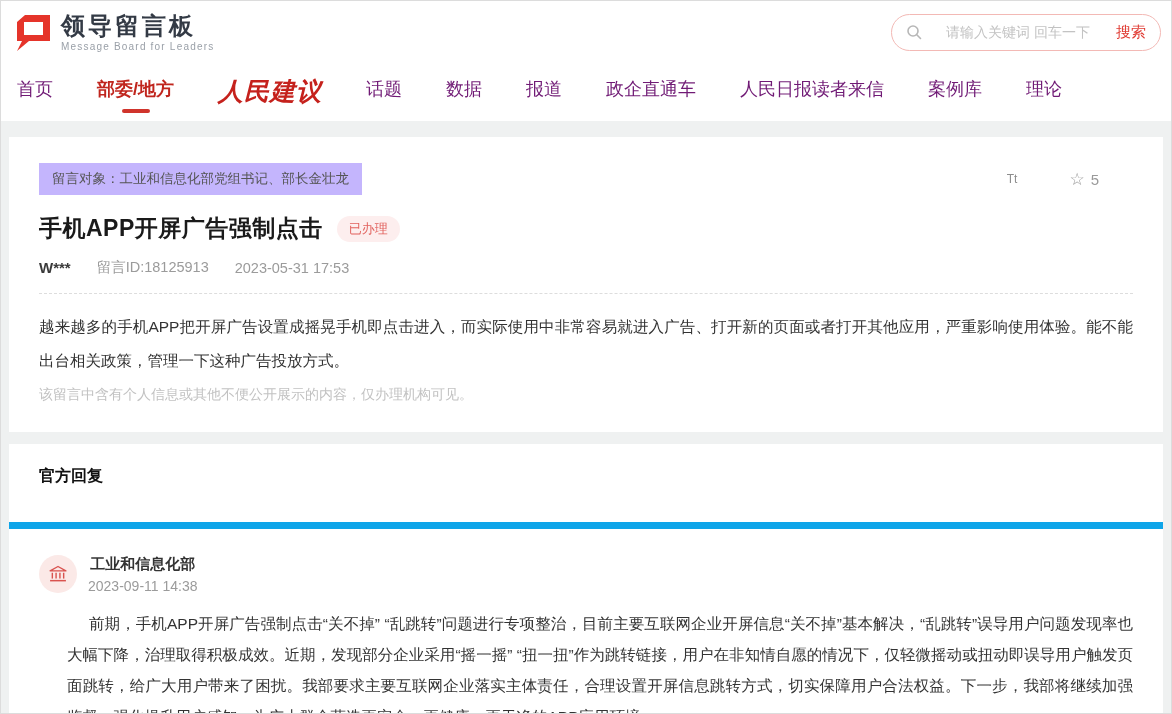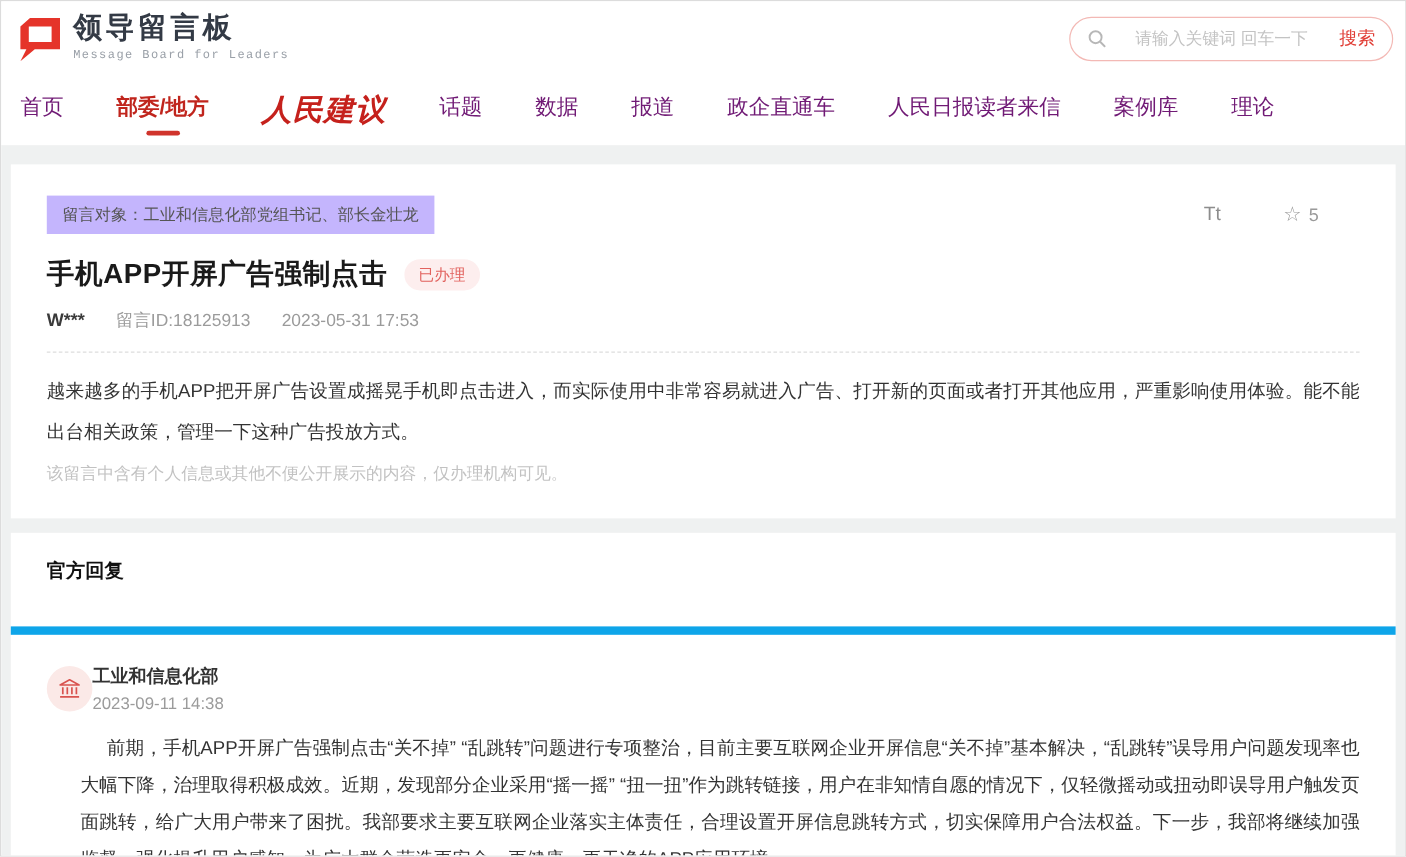--- a/index.html
+++ b/index.html
@@ -7,21 +7,21 @@
   body {
     font-family:"Liberation Sans","DejaVu Sans",sans-serif;
     background:#fff; color:#333;
   }
   .page { width:1172px; height:714px; border:1px solid #dcdcdc; overflow:hidden;
           display:flex; flex-direction:column; background:#fff; }
 
   
   .topbar { height:62px; display:flex; align-items:center; justify-content:space-between;
             padding:0 10px 0 12px; background:#fff; flex:0 0 auto; }
-  .logo { display:flex; align-items:flex-end; gap:8px;font-family:Liberation Mono, monospace; }
+  .logo { display:flex; align-items:flex-end; gap:8px; }
   .logo-mark { width:40px; height:40px; }
   .logo-text .cn { font-size:24px; font-weight:bold; color:#333a45; letter-spacing:3px; line-height:26px; }
   .logo-text .en { font-size:10px; color:#9aa0a8; letter-spacing:1.2px; margin-top:2px; }
 
   .searchbox { width:270px; height:37px; border:1px solid #f3b9b5; border-radius:19px;
                display:flex; align-items:center; padding:0 14px; background:#fff;gap:16px; }
   .searchbox svg { flex:0 0 auto; }
   .searchbox input { border:0; outline:none; flex:1 1 auto; margin-left:8px; font-size:14px;
                      color:#444; background:transparent; min-width:0; }
   .searchbox input::placeholder { color:#c3c3c3; }
@@ -43,21 +43,21 @@
   .main { flex:1 1 auto; background:#eff1f1; padding:16px 8px 0; display:flex;
           flex-direction:column; gap:12px; overflow:hidden; }
   .card { background:#fff; }
 
   
   .msg-card { padding:26px 30px 28px; }
   .msg-top { display:flex; align-items:center; justify-content:space-between; }
   .target-tag { display:inline-block; background:#c4b5fd; color:#555; font-size:13.5px;
                 padding:7px 13px; }
   .msg-tools { display:flex; align-items:center; gap:52px; margin-right:34px; }
-  .tool-font { font-size:16px; color:#8d8d8d; cursor:pointer; }
+  .tool-font { font-size:12px; color:#8d8d8d; cursor:pointer; }
   .tool-star { font-size:15px; color:#9a9a9a; cursor:pointer; display:flex; align-items:center; gap:6px; }
   .tool-star .glyph { font-size:17px; }
 
   .msg-title-row { margin-top:18px; display:flex; align-items:center; gap:14px; }
   .msg-title { font-size:23px; font-weight:bold; color:#1a1a1a; letter-spacing:0.5px; }
   .badge { font-size:13px; color:#e2635f; background:#fdeeee; border-radius:13px;
            padding:4px 12px; white-space:nowrap;font-family:Liberation Mono, monospace; }
 
   .msg-meta { margin-top:14px; display:flex; align-items:center; gap:26px; }
   .msg-author { font-size:15px; font-weight:bold; color:#3a3a3a; }
@@ -66,21 +66,21 @@
   .dash-sep { margin-top:16px; border-bottom:1px dashed #ddd; }
 
   .msg-body { margin-top:16px; font-size:15.5px; color:#333; line-height:34px; text-align:justify; }
   .msg-note { margin-top:8px; font-size:14px; color:#c2c2c2; }
 
   
   .reply-card { flex:1 1 auto; display:flex; flex-direction:column; }
   .reply-head { padding:22px 30px 35px; font-size:16px; font-weight:bold; color:#111;
                 border-bottom:7px solid #0ea5e9; }
   .reply-item { padding:26px 30px; }
-  .reply-who { display:flex; align-items:flex-start; gap:0; }
+  .reply-who { display:flex; align-items:flex-start; gap:11px;text-align:center; }
   .avatar { width:38px; height:38px; border-radius:50%; background:#fbe9e7;
             display:flex; align-items:center; justify-content:center; flex:0 0 auto; }
   .reply-org { font-size:15px; font-weight:bold; color:#333; line-height:18px; }
   .reply-time { font-size:14px; color:#9b9b9b; margin-top:5px; }
   .reply-body { margin:14px 0 0 28px; font-size:15.5px; color:#333; line-height:31px;
                 text-indent:22px; text-align:justify; }
 </style>
 </head>
 <body>
 

